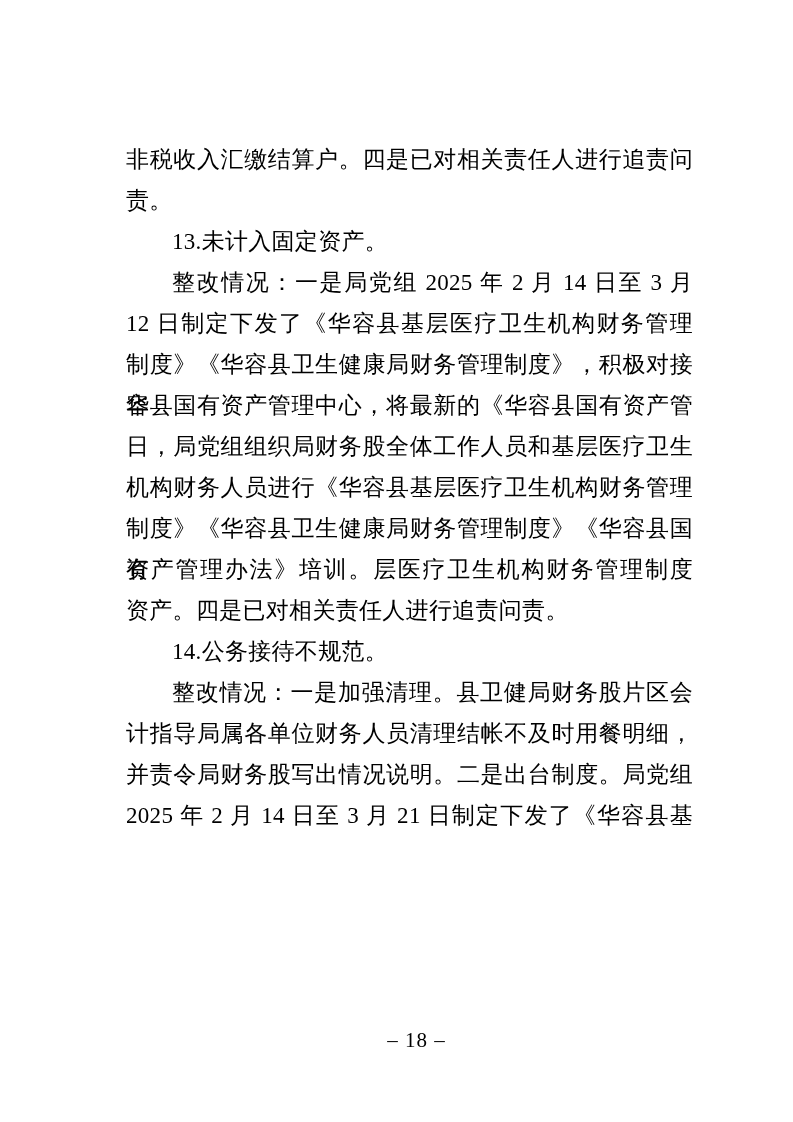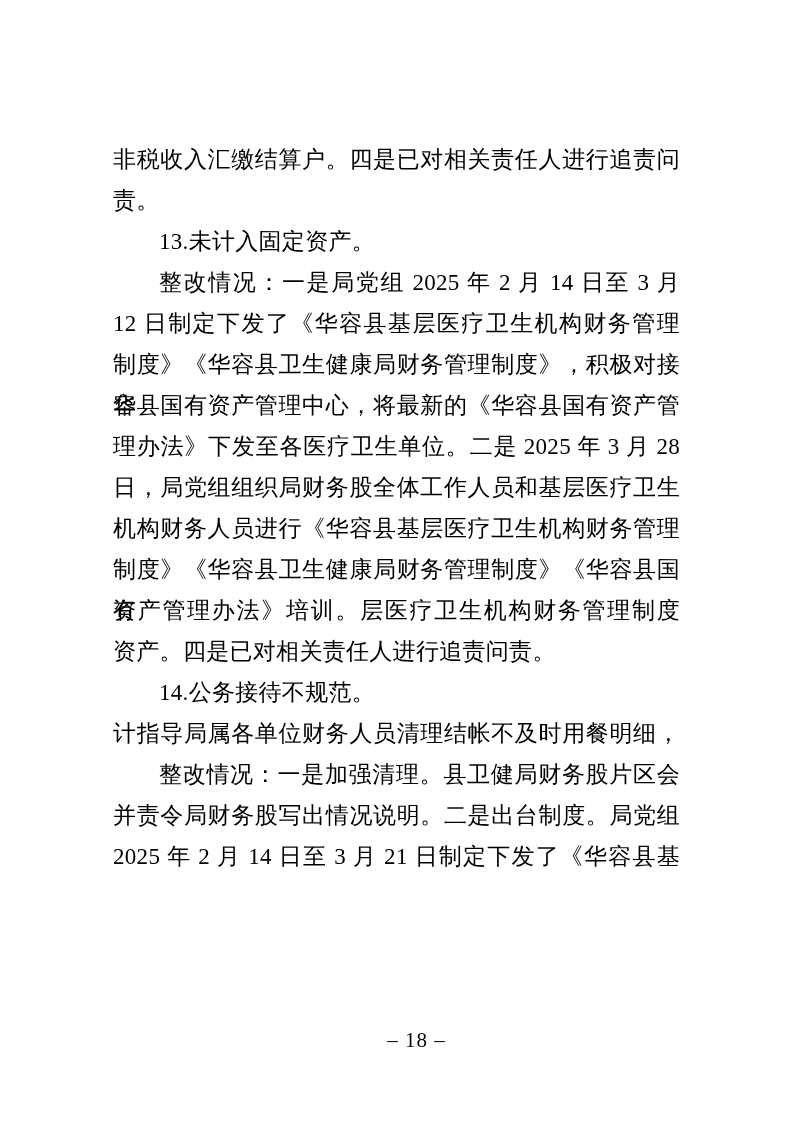--- a/index.html
+++ b/index.html
@@ -11,21 +11,21 @@
     position: relative;
     width: 793px;
     height: 1122px;
     background: #ffffff;
     color: #000000;
     font-family: "Liberation Serif", "DejaVu Serif", serif;
     overflow: hidden;
   }
   .text-block {
     position: absolute;
-    left: 113px;
+    left: 126px;
     top: 139px;
     width: 567px;
   }
   .line {
     font-size: 23px;
     height: 41px;
     line-height: 41px;
     text-align: justify;
     text-align-last: justify;
     letter-spacing: 0.3px;
@@ -53,26 +53,25 @@
 
 <div class="page">
   <div class="text-block">
     <div class="line">非税收入汇缴结算户。四是已对相关责任人进行追责问</div>
     <div class="line end">责。</div>
     <div class="line end indent">13.未计入固定资产。</div>
     <div class="line indent">整改情况：一是局党组 2025 年 2 月 14 日至 3 月</div>
     <div class="line">12 日制定下发了《华容县基层医疗卫生机构财务管理</div>
     <div class="line">制度》《华容县卫生健康局财务管理制度》，积极对接华</div>
     <div class="line">容县国有资产管理中心，将最新的《华容县国有资产管</div>
-    <div class="line">理办法》下发至各医疗卫生单位。二是 2025 年 3 月 28</div>
     <div class="line">日，局党组组织局财务股全体工作人员和基层医疗卫生</div>
     <div class="line">机构财务人员进行《华容县基层医疗卫生机构财务管理</div>
     <div class="line">制度》《华容县卫生健康局财务管理制度》《华容县国有</div>
     <div class="line">资产管理办法》培训。层医疗卫生机构财务管理制度</div>
     <div class="line end">资产。四是已对相关责任人进行追责问责。</div>
     <div class="line end indent">14.公务接待不规范。</div>
+    <div class="line indent">整改情况：一是加强清理。县卫健局财务股片区会</div>
     <div class="line">计指导局属各单位财务人员清理结帐不及时用餐明细，</div>
-    <div class="line indent">整改情况：一是加强清理。县卫健局财务股片区会</div>
     <div class="line">并责令局财务股写出情况说明。二是出台制度。局党组</div>
     <div class="line">2025 年 2 月 14 日至 3 月 21 日制定下发了《华容县基</div>
   </div>
   <div class="footer">– 18 –</div>
 </div>
 
 </body></html>

